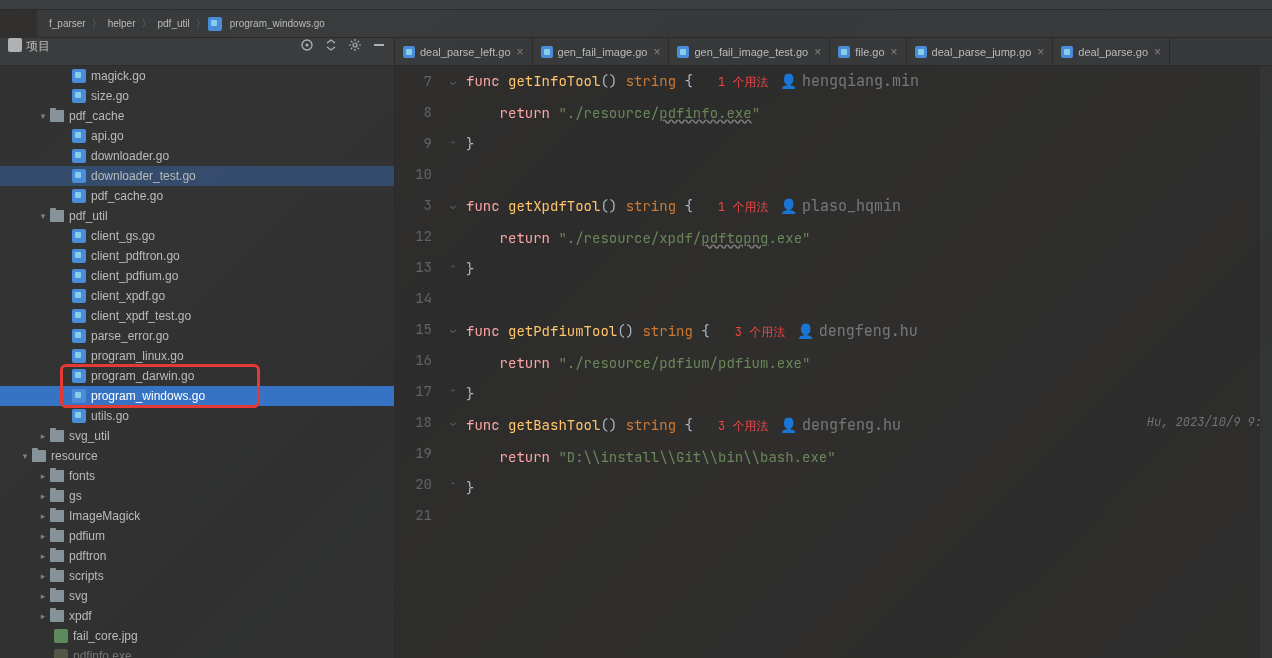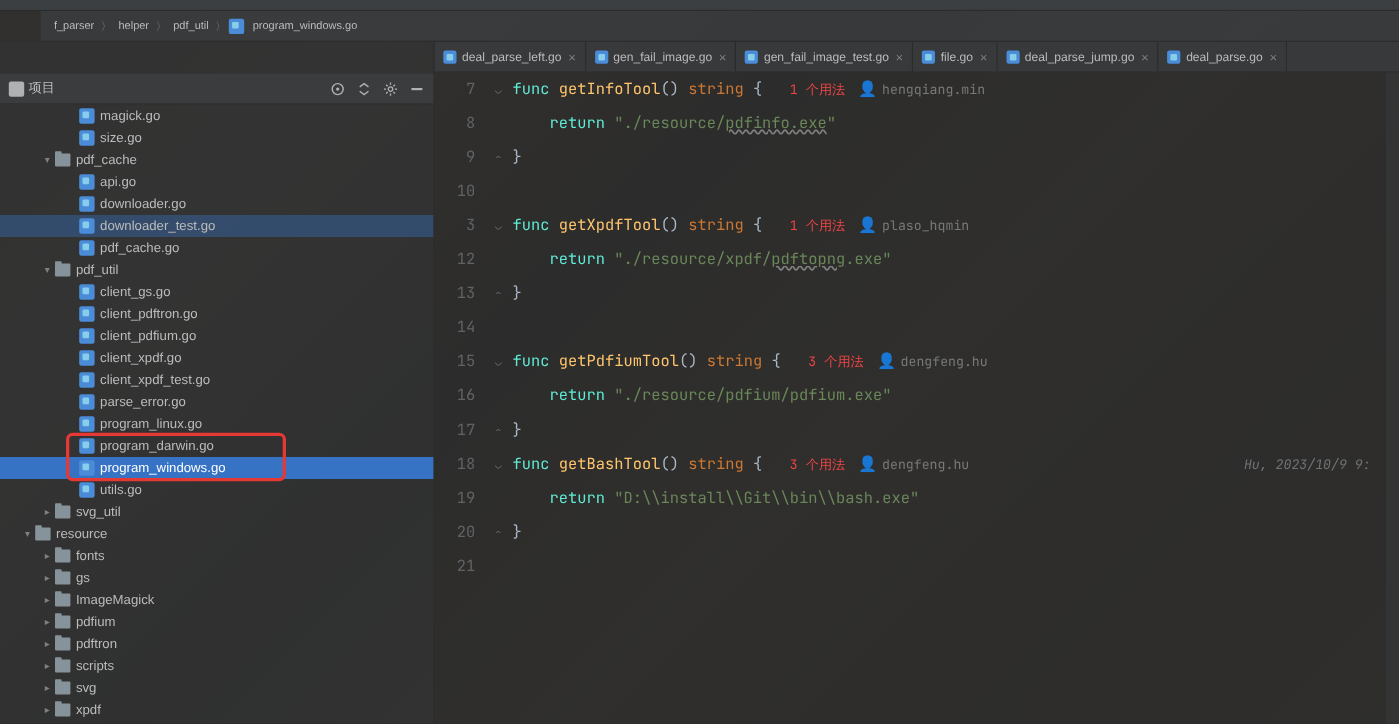--- a/index.html
+++ b/index.html
@@ -75,25 +75,24 @@
       width: 395px;
       background: rgba(49,51,53,0.5);
       border-right: 1px solid #2b2b2b;
       display: flex;
       flex-direction: column;
       position: relative;
     }
     .sidebar-header {
       height: 28px;
       display: flex;
-      align-items: center;
+      align-items: flex-start;
       padding: 0 8px;
       background: rgba(60,63,65,0.8);
       border-bottom: 1px solid #2b2b2b;
-      margin-top: 29px;
     }
     .project-icon {
       width: 14px; height: 14px;
       background: #afb1b3;
       margin-right: 4px;
       border-radius: 2px;
     }
     .sidebar-title { flex: 1; color: #bbbbbb; font-size: 12px; }
     .sidebar-tools { display: flex; gap: 10px; color: #afb1b3; }
     .tool-icon { width: 14px; height: 14px; cursor: pointer; }
@@ -214,32 +213,32 @@
       position: relative;
     }
     .fold-mark {
       position: absolute;
       left: 0;
       color: #606366;
       font-size: 10px;
     }
     .code-lines { flex: 1; }
     .line { white-space: pre; }
-    .kw { color: #5eead4; }
+    .kw { color: #fca5a5; }
     .fn { color: #ffc66d; }
     .typ { color: #cc7832; }
     .str { color: #6a8759; }
     .str-u { color: #6a8759; text-decoration: underline wavy #808080; }
     .punc { color: #a9b7c6; }
     .hint { color: #ef4444; font-size: 12px; }
-    .author { color: #787878; font-size: 12px; }
+    .author { color: #787878; font-size: 15px; }
     .author-icon { color: #787878; margin: 0 4px 0 12px; }
     .blame {
       position: absolute;
-      right: 26px;
+      right: 10px;
       color: #6f7375;
       font-style: italic;
       font-size: 12px;
     }
     .scrollbar-track {
       position: absolute;
       right: 0;
       top: 28px;
       bottom: 0;
       width: 12px;

